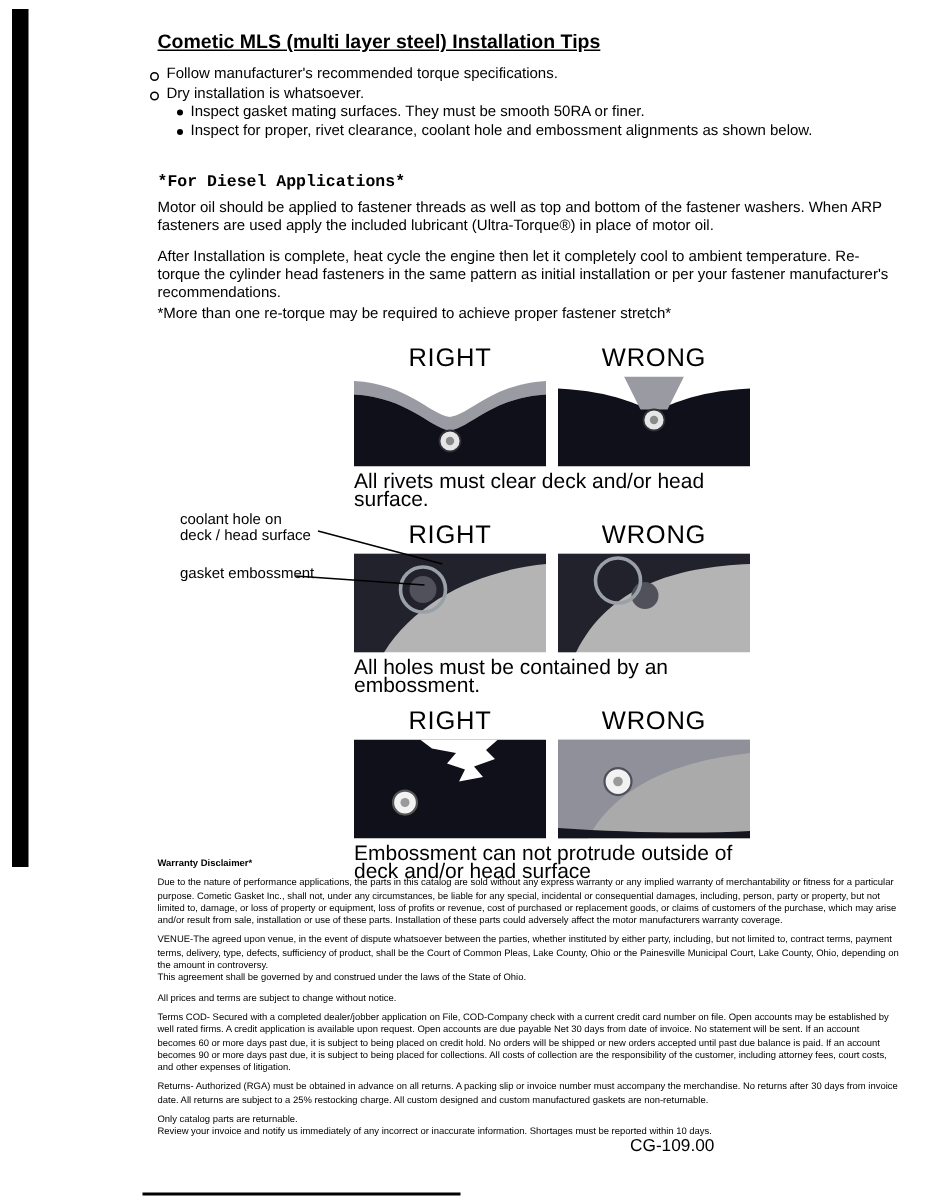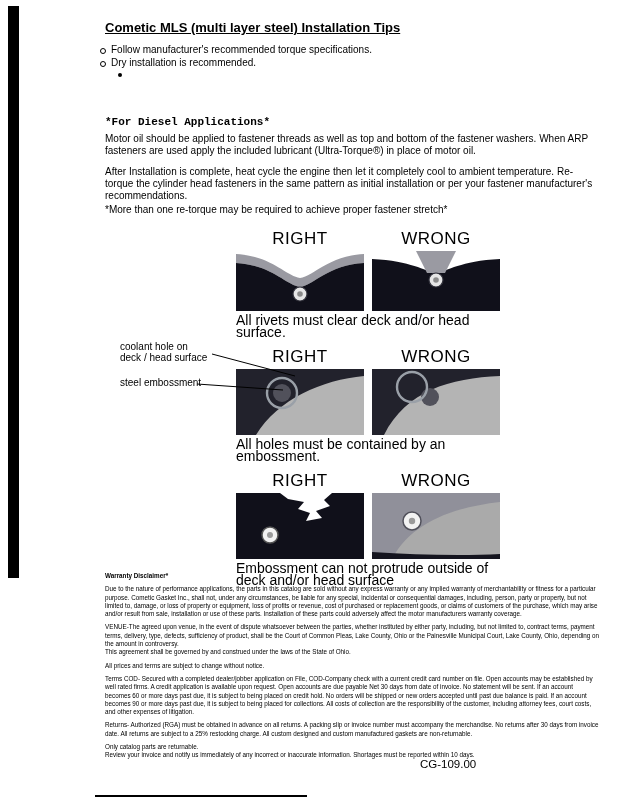--- a/index.html
+++ b/index.html
@@ -47,24 +47,29 @@
 
   <h1 class="title">Cometic MLS (multi layer steel) Installation Tips</h1>
 
   <div class="tips">
     <div class="brow">
       <span class="ring"></span>
       <span>Follow manufacturer's recommended torque specifications.</span>
     </div>
     <div class="brow">
       <span class="ring"></span>
-      <span>Dry installation is recommended.</span>
+      <span>Dry installation is whatsoever.</span>
     </div>
     <div class="brow sub">
       <span class="dot"></span>
+      <span>Inspect gasket mating surfaces.  They must be smooth 50RA or finer.</span>
+    </div>
+    <div class="brow sub">
+      <span class="dot"></span>
+      <span>Inspect for proper, rivet clearance, coolant hole and embossment alignments as shown below.</span>
     </div>
   </div>
 
   <h2 class="diesel-h">*For Diesel Applications*</h2>
   <p class="para p1">Motor oil should be applied to fastener threads as well as top and bottom of the fastener washers. When ARP fasteners are used apply the included lubricant (Ultra-Torque®) in place of motor oil.</p>
   <p class="para note">*More than one re-torque may be required to achieve proper fastener stretch*</p>
   <p class="para p2">After Installation is complete, heat cycle the engine then let it completely cool to ambient temperature. Re-torque the cylinder head fasteners in the same pattern as initial installation or per your fastener manufacturer's recommendations.</p>
 
   <div class="diagrams">
 
@@ -136,21 +141,21 @@
       </div>
       <div class="dg-cap">Embossment can not protrude outside of deck and/or head surface</div>
     </div>
 
   </div>
 
   <div class="callout co1">
     <div>coolant hole on</div>
     <div>deck / head surface</div>
   </div>
-  <div class="callout co2">steel embossment</div>
+  <div class="callout co2">gasket embossment</div>
 
   <svg class="connector" viewBox="0 0 115 55">
     <line x1="17" y1="9" x2="100" y2="31" stroke="#000000" stroke-width="1"></line>
     <line x1="2" y1="39" x2="88" y2="45" stroke="#000000" stroke-width="1"></line>
   </svg>
 
   <div class="disclaimer">
     <p class="disc-h">Warranty Disclaimer*</p>
     <p>Due to the nature of performance applications, the parts in this catalog are sold without any express warranty or any implied warranty of merchantability or fitness for a particular purpose.  Cometic Gasket Inc., shall not, under any circumstances, be liable for any special, incidental or consequential damages, including, person, party or property, but not limited to, damage, or loss of property or equipment, loss of profits or revenue, cost of purchased or replacement goods, or claims of customers of the purchase, which may arise and/or result from sale, installation or use of these parts.  Installation of these parts could adversely affect the motor manufacturers warranty coverage.</p>
     <p class="tight">VENUE-The agreed upon venue, in the event of dispute whatsoever between the parties, whether instituted by either party, including, but not limited to, contract terms, payment terms, delivery, type, defects, sufficiency of product, shall be the Court of Common Pleas, Lake County, Ohio or the Painesville Municipal Court, Lake County, Ohio, depending on the amount in controversy.</p>

